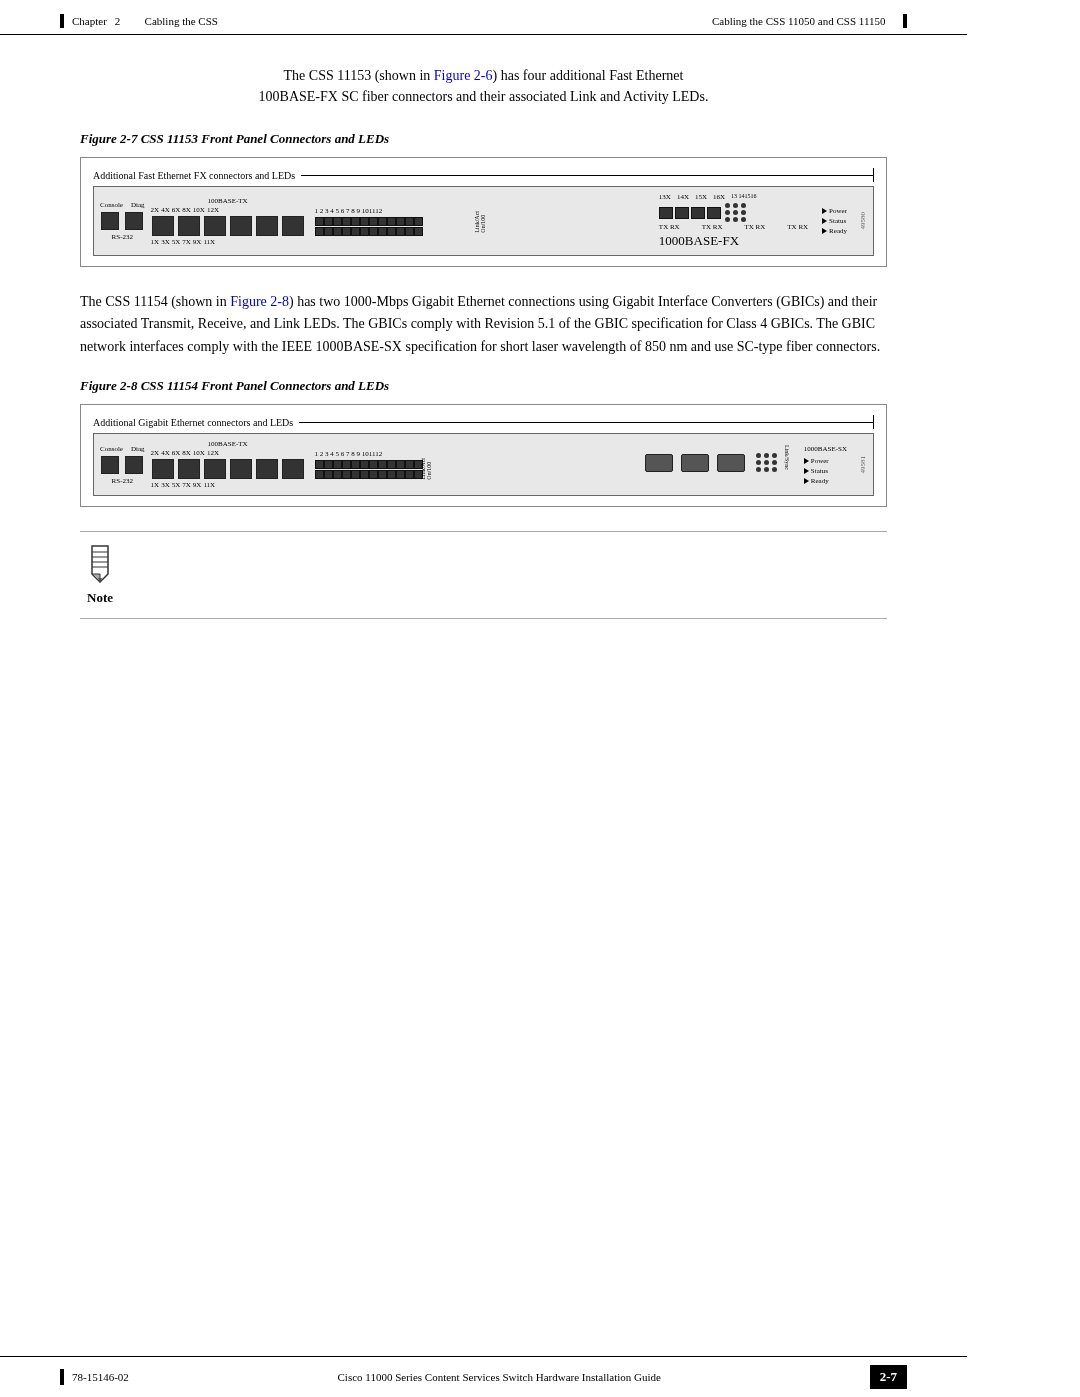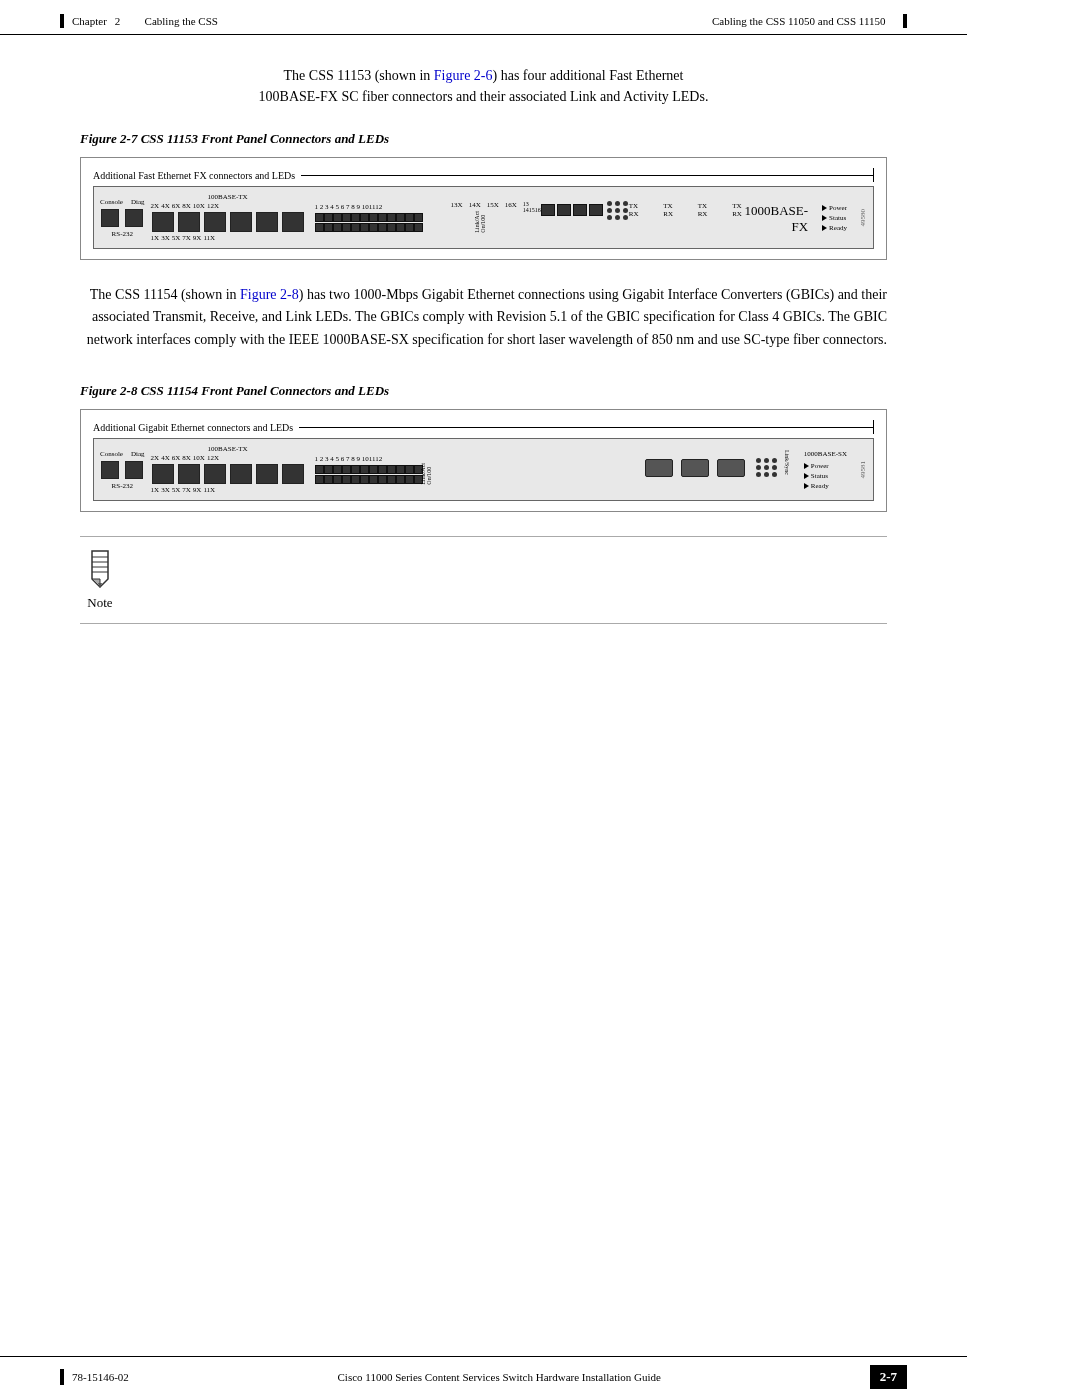--- a/index.html
+++ b/index.html
@@ -120,22 +120,22 @@
       border-top: 3px solid transparent;
       border-bottom: 3px solid transparent;
       border-left: 5px solid #000;
       display: inline-block;
     }
 
     
     .body-para {
       font-size: 14px;
       line-height: 1.6;
-      margin-bottom: 32px;
-      text-align: right;
+      margin-bottom: 20px;
+      text-align: left;
     }
 
     
     .note-box {
       display: flex;
       align-items: flex-start;
       gap: 16px;
       border-top: 1px solid #aaa;
       border-bottom: 1px solid #aaa;
       padding: 12px 0;
@@ -143,21 +143,21 @@
     }
     .note-icon {
       width: 40px;
       flex-shrink: 0;
       display: flex;
       flex-direction: column;
       align-items: center;
       gap: 4px;
     }
     .note-label {
-      font-weight: normal;
+      font-weight: bold;
       font-size: 13px;
       margin-top: 2px;
     }
     .note-text {
       font-size: 14px;
       line-height: 1.5;
     }
 
     
     .footer {
@@ -342,21 +342,21 @@
               <div class="mini-port"></div>
               <div class="mini-port"></div>
               <div class="mini-port"></div>
             </div>
 
             <div style="font-size:6px;writing-mode:vertical-rl;position:absolute;left:380px;top:24px;transform:rotate(180deg);">Link/Act<br>On/100</div>
           </div>
 
           <div style="flex:1;"></div>
 
-          <div style="display:flex;flex-direction:row;align-items:flex-start;margin-left:17px;">
+          <div style="display:flex;flex-direction:column;align-items:flex-start;margin-left:6px;">
             <div style="font-size:7px;display:flex;gap:6px;margin-bottom:2px;">
               <span>13X</span>
                 <span>14X</span>
                 <span>15X</span>
                 <span>16X</span>
                 <span style="font-size:6px;">13 141516</span>
             </div>
             <div style="display:flex;align-items:center;gap:4px;">
               <div style="display:flex;gap:2px;">
                 <div class="led-block" style="width:14px;height:12px;"></div>

